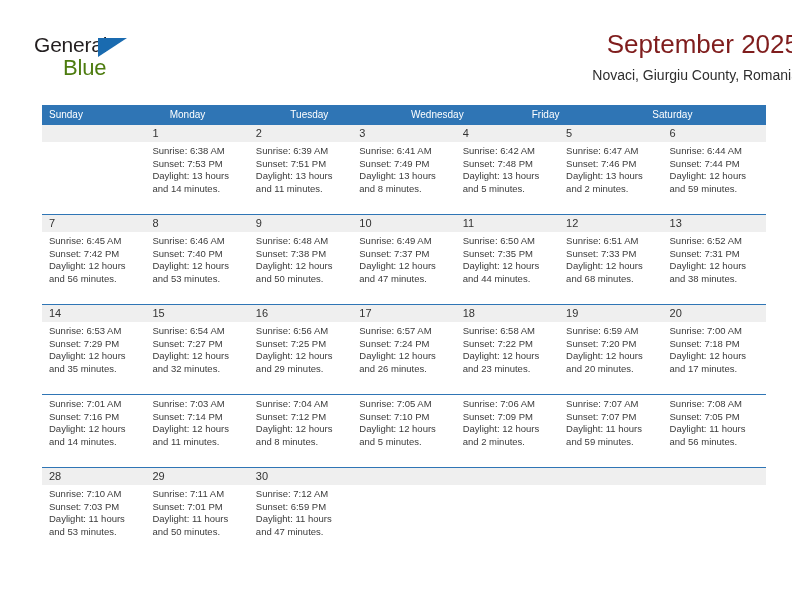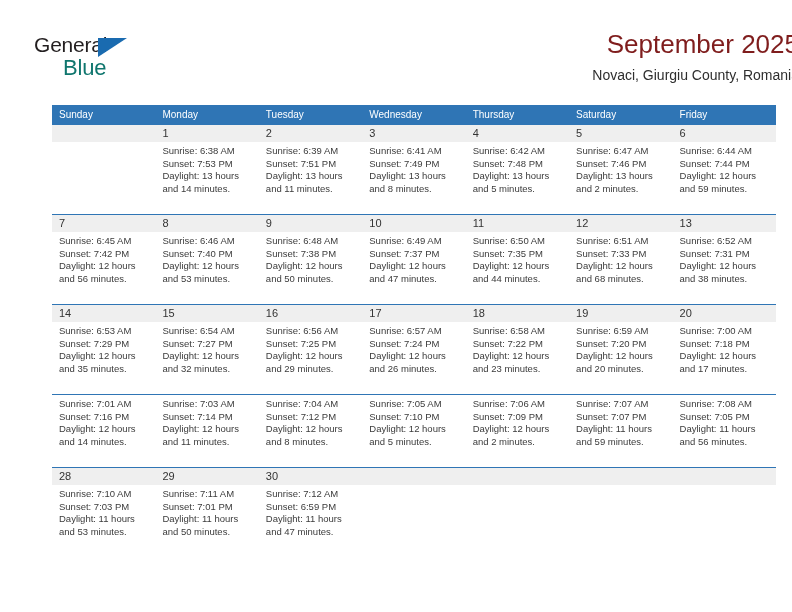--- a/index.html
+++ b/index.html
@@ -53,21 +53,21 @@
     height: 0;
     border-left: 29px solid #1a6bb0;
     border-bottom: 19px solid transparent;
   }
   .logo-blue {
     position: absolute;
     left: 29px;
     top: 22px;
     font-size: 22px;
     letter-spacing: -0.2px;
-    color: #0f766e;
+    color: #4d7c0f;
     font-family: "Liberation Sans", sans-serif;
   }
 
   .title-block {
     position: absolute;
     right: 34px;
     top: 28px;
     text-align: right;
   }
   .cal-title {
@@ -81,21 +81,21 @@
     margin-top: 6px;
     font-size: 14px;
     color: #2e2e2e;
     line-height: 18px;
     white-space: nowrap;
   }
 
   
   .calendar {
     position: absolute;
-    left: 52px;
+    left: 42px;
     top: 105px;
     width: 724px;
   }
   .weekday-row {
     display: flex;
     background: #2f75b5;
     height: 19px;
   }
   .weekday {
     flex: 1 1 0;
@@ -164,23 +164,22 @@
 
   </div>
 
   <div class="calendar">
 
     <div class="weekday-row">
       <div class="weekday">Sunday</div>
       <div class="weekday">Monday</div>
       <div class="weekday">Tuesday</div>
       <div class="weekday">Wednesday</div>
-      <div class="weekday">Thursday</div>
+      <div class="weekday">Friday</div>
       <div class="weekday">Saturday</div>
-      <div class="weekday">Friday</div>
     </div>
 
     <div class="week">
       <div class="week-daynums">
         <div class="daynum"></div>
         <div class="daynum">1</div>
         <div class="daynum">2</div>
         <div class="daynum">3</div>
         <div class="daynum">4</div>
         <div class="daynum">5</div>

